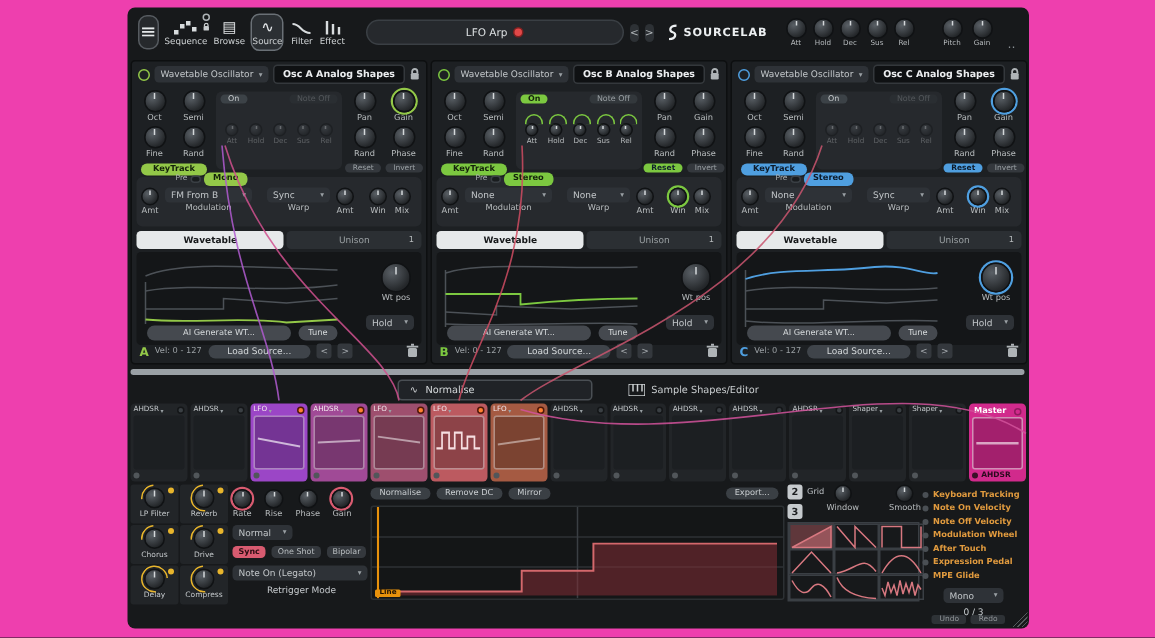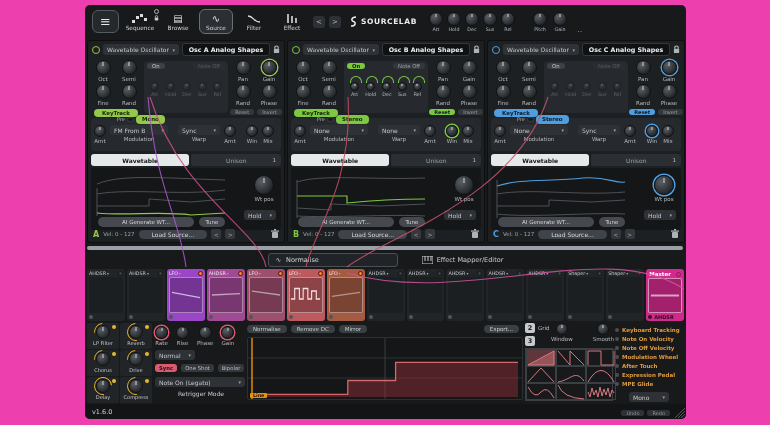--- a/index.html
+++ b/index.html
@@ -213,20 +213,24 @@
             <g stroke="#d8dcde" stroke-width="1.6">
               <line x1="2" y1="1" x2="2" y2="10"></line>
               <line x1="6" y1="3" x2="6" y2="10"></line>
               <line x1="10" y1="5" x2="10" y2="10"></line>
             </g>
           </svg>
       </span>
       <span>Effect</span>
     </div>
 
+    <div class="preset">
+      <span>LFO Arp</span>
+      <span class="reddot"></span>
+    </div>
     <div class="navsq">&lt;</div>
     <div class="navsq">&gt;</div>
 
     <div class="brand">
       <svg width="9" height="11" viewBox="0 0 9 11">
           <path d="M7,1 C2,1 2,5 4.5,5.5 C7,6 7,10 2,10" fill="none" stroke="#eceff1" stroke-width="1.5"></path>
         </svg>
       <span>SOURCELAB</span>
     </div>
 
@@ -783,21 +787,21 @@
       <span>∿</span>
       <span>Normalise</span>
     </div>
     <div class="smbtn">
       <svg width="11" height="8" viewBox="0 0 11 8">
           <rect x="0" y="0" width="11" height="8" rx="1" fill="none" stroke="#cbcfd1" stroke-width="1"></rect>
           <line x1="3" y1="0" x2="3" y2="5" stroke="#cbcfd1" stroke-width="1"></line>
           <line x1="6" y1="0" x2="6" y2="5" stroke="#cbcfd1" stroke-width="1"></line>
           <line x1="9" y1="0" x2="9" y2="5" stroke="#cbcfd1" stroke-width="1"></line>
         </svg>
-      <span>Effect Mapper/Editor</span>
+      <span>Sample Shapes/Editor</span>
     </div>
   </div>
 
   <div class="slots">
     <div class="slot">
       <div class="shead">
           <span>AHDSR</span>
           <span class="scaret">▾</span>
           <span class="sled"></span>
         </div>
@@ -1159,23 +1163,20 @@
           <span class="srctext">MPE Glide</span>
         </div>
       <div class="dd monodd">
           <span>Mono</span>
           <span class="caret">▾</span>
         </div>
       <div class="counter">0 / 3</div>
     </div>
   </div>
 
-  <div class="statusbar">
-    <span>v1.6.0</span>
-  </div>
   <div class="undoredo">
     <span class="urbtn">Undo</span>
     <span class="urbtn">Redo</span>
   </div>
   <div class="grip"></div>
 
   <svg class="wires" width="601" height="414" viewBox="0 0 601 414">
     <path d="M63,92 C70,180 95,215 101,262" fill="none" stroke-width="1.1" opacity=".85" style="stroke: rgb(176, 90, 208);"></path>
     <path d="M65,92 C95,190 175,225 181,262" fill="none" stroke-width="1.1" opacity=".85" style="stroke: rgb(208, 80, 142);"></path>
     <path d="M263,92 C268,180 228,228 221,262" fill="none" stroke-width="1.1" opacity=".85" style="stroke: rgb(207, 75, 98);"></path>

